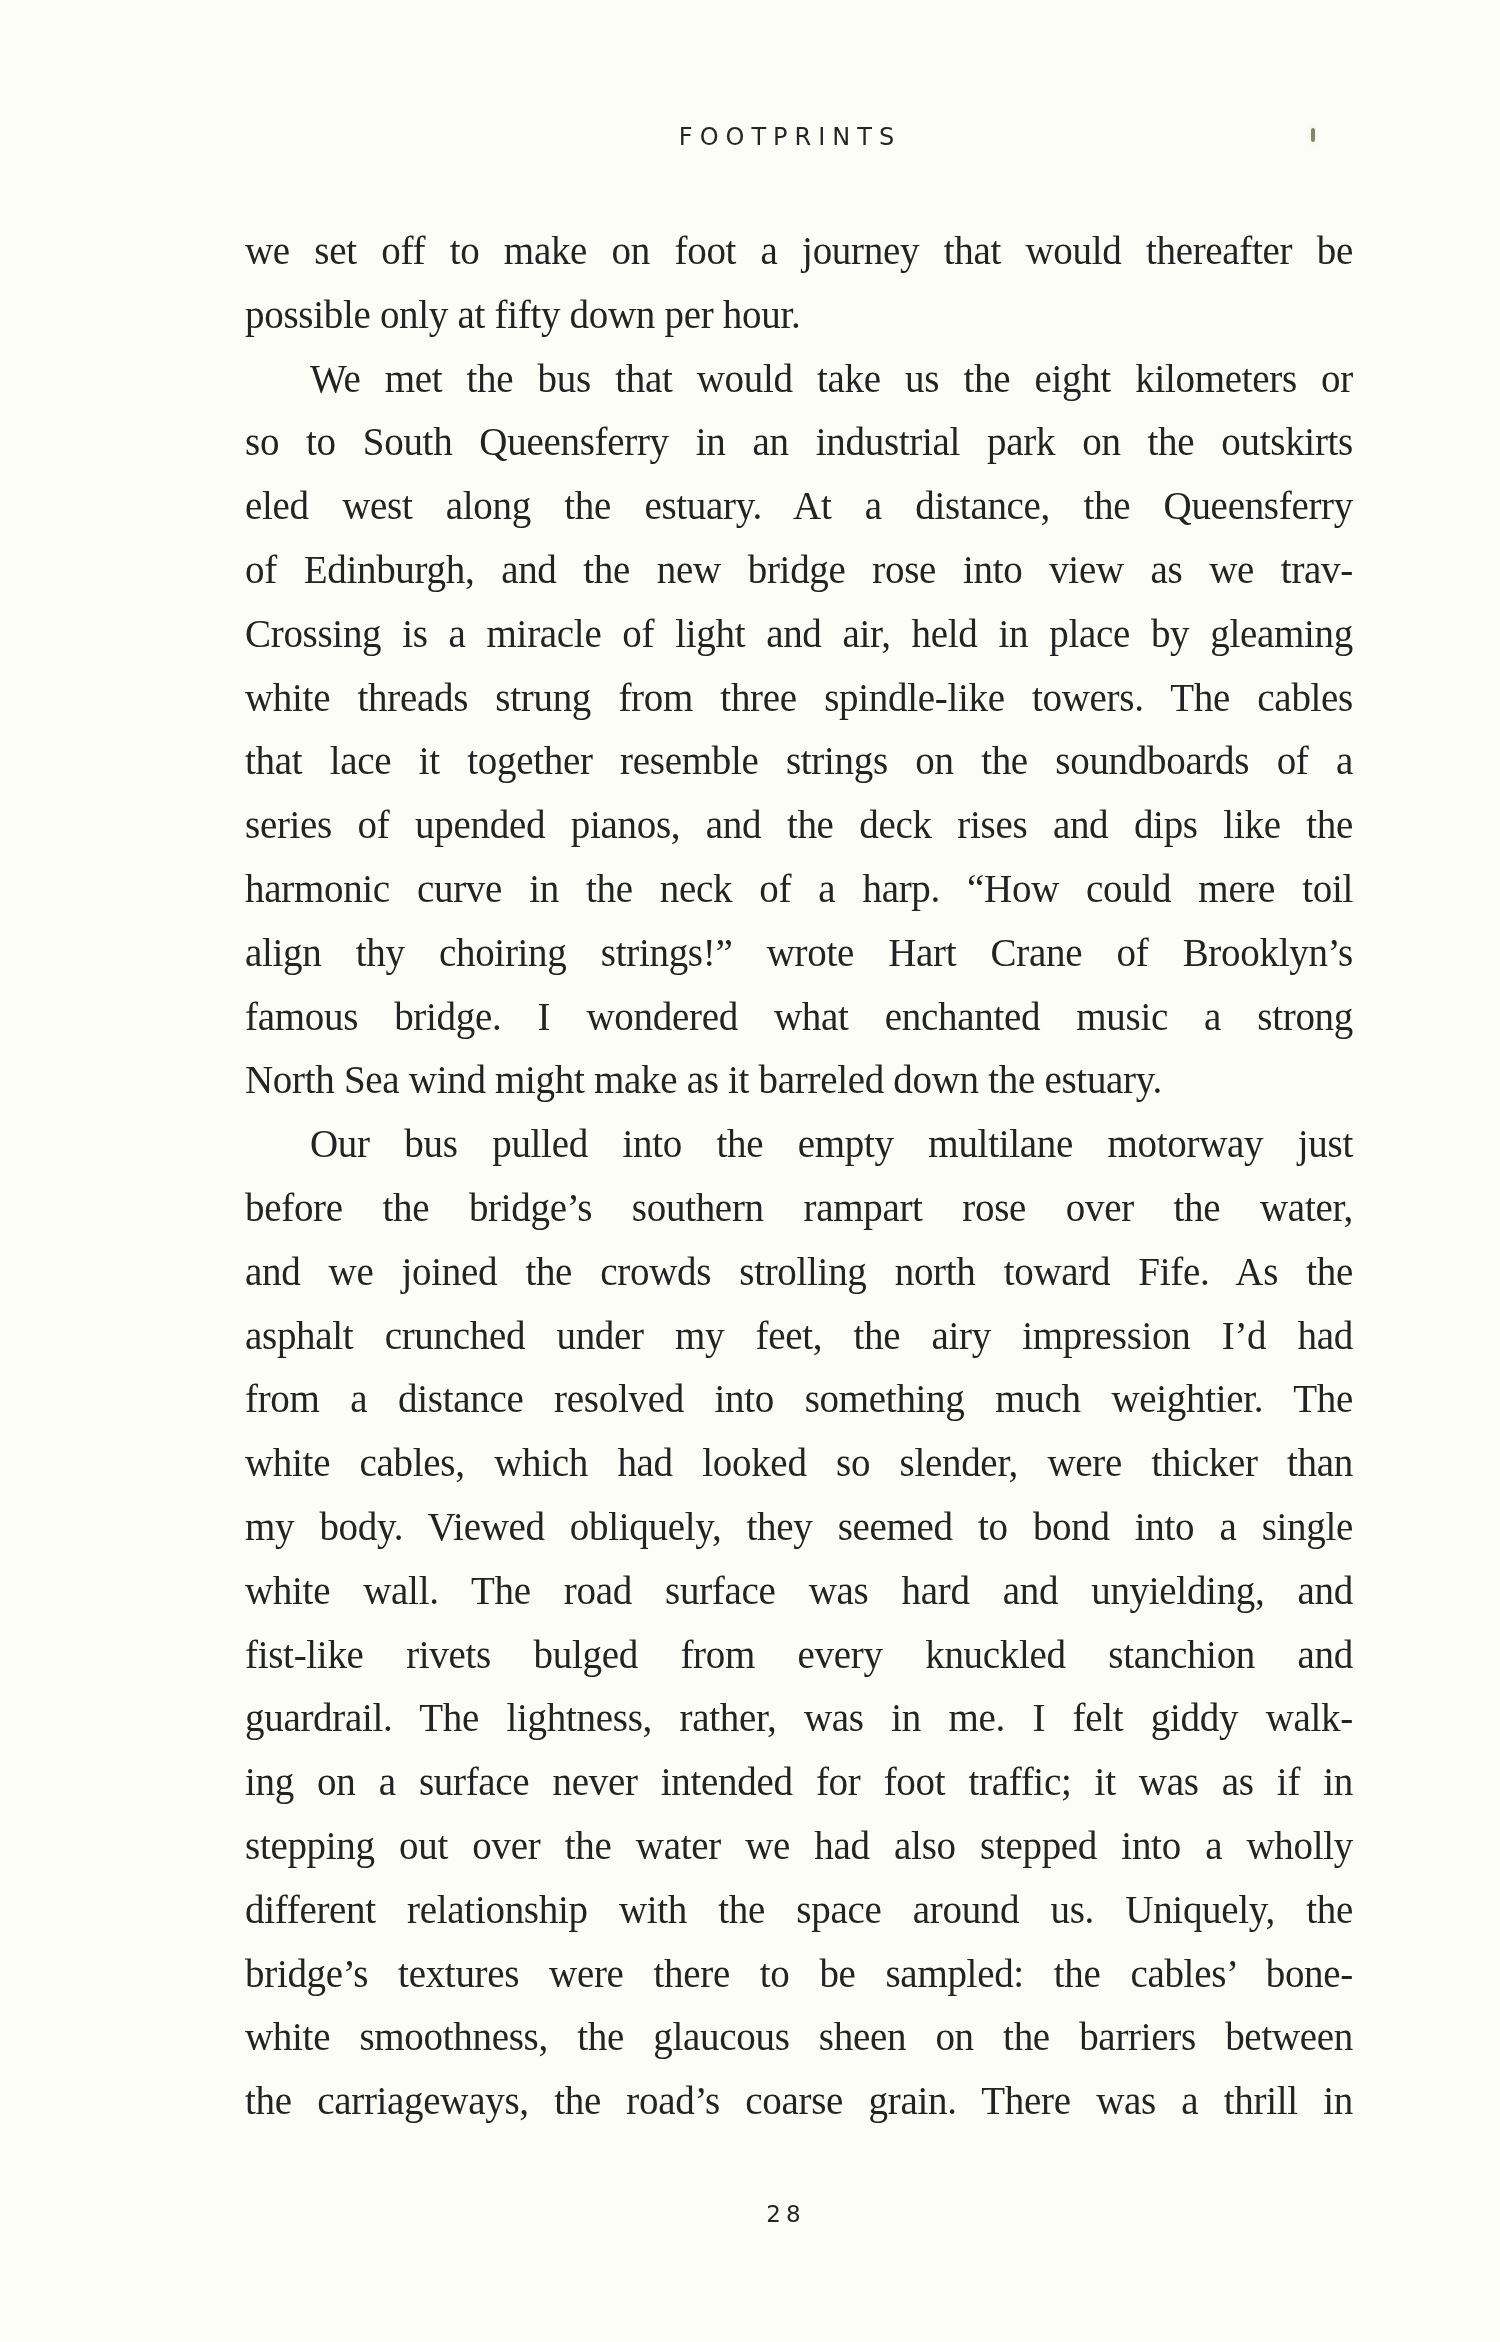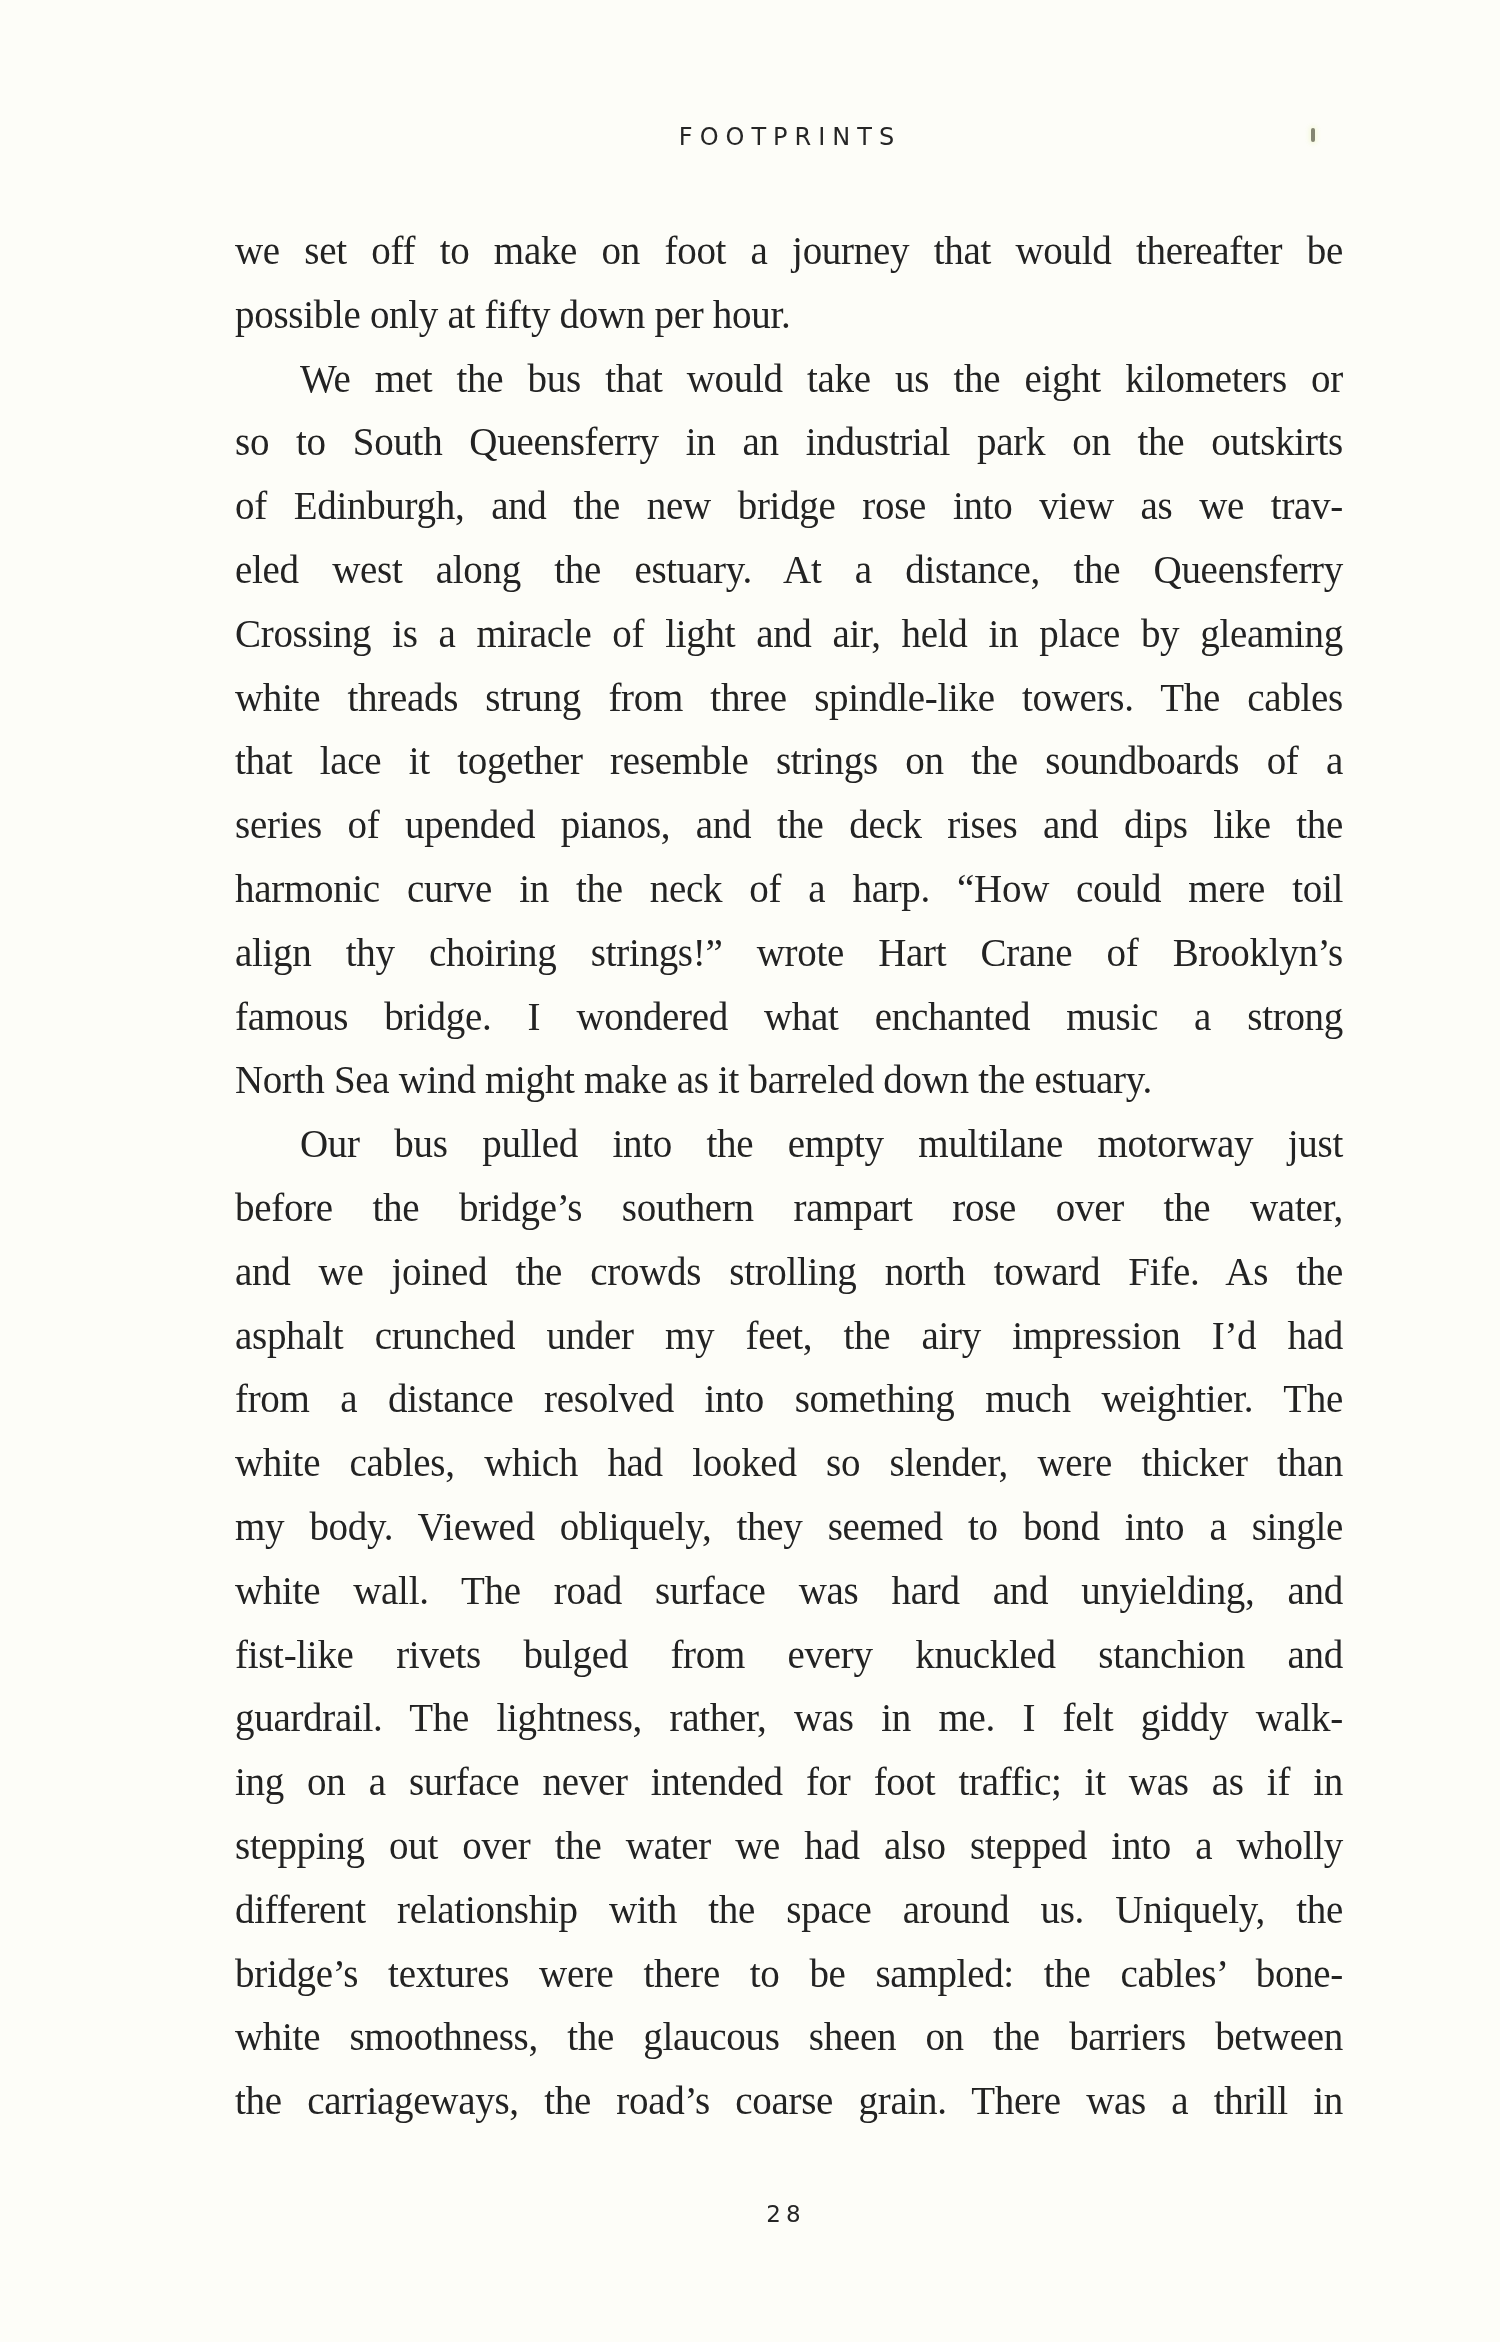--- a/index.html
+++ b/index.html
@@ -38,21 +38,21 @@
     top: 128px;
     width: 4px;
     height: 14px;
     border-radius: 2px;
     background: #5b5e45;
     opacity: 0.75;
     box-shadow: 0 0 4px 2px rgba(220,235,150,0.35);
   }
   .text-block {
     position: absolute;
-    left: 235px;
+    left: 245px;
     top: 219px;
     width: 1108px;
     font-family: "Liberation Serif", "DejaVu Serif", serif;
     font-size: 39px;
     line-height: 63.8px;
   }
   .line {
     display: block;
     height: 63.8px;
     white-space: nowrap;
@@ -86,22 +86,22 @@
 
 <div class="page">
   <div class="running-head">FOOTPRINTS</div>
   <span class="scan-speck"></span>
 
   <div class="text-block">
     <span class="line">we set off to make on foot a journey that would thereafter be</span>
     <span class="line last">possible only at fifty down per hour.</span>
     <span class="line indent">We met the bus that would take us the eight kilometers or</span>
     <span class="line">so to South Queensferry in an industrial park on the outskirts</span>
+    <span class="line">eled west along the estuary. At a distance, the Queensferry</span>
     <span class="line">of Edinburgh, and the new bridge rose into view as we trav-</span>
-    <span class="line">eled west along the estuary. At a distance, the Queensferry</span>
     <span class="line">Crossing is a miracle of light and air, held in place by gleaming</span>
     <span class="line">white threads strung from three spindle-like towers. The cables</span>
     <span class="line">that lace it together resemble strings on the soundboards of a</span>
     <span class="line">series of upended pianos, and the deck rises and dips like the</span>
     <span class="line">harmonic curve in the neck of a harp. “How could mere toil</span>
     <span class="line">align thy choiring strings!” wrote Hart Crane of Brooklyn’s</span>
     <span class="line">famous bridge. I wondered what enchanted music a strong</span>
     <span class="line last">North Sea wind might make as it barreled down the estuary.</span>
     <span class="line indent">Our bus pulled into the empty multilane motorway just</span>
     <span class="line">before the bridge’s southern rampart rose over the water,</span>

